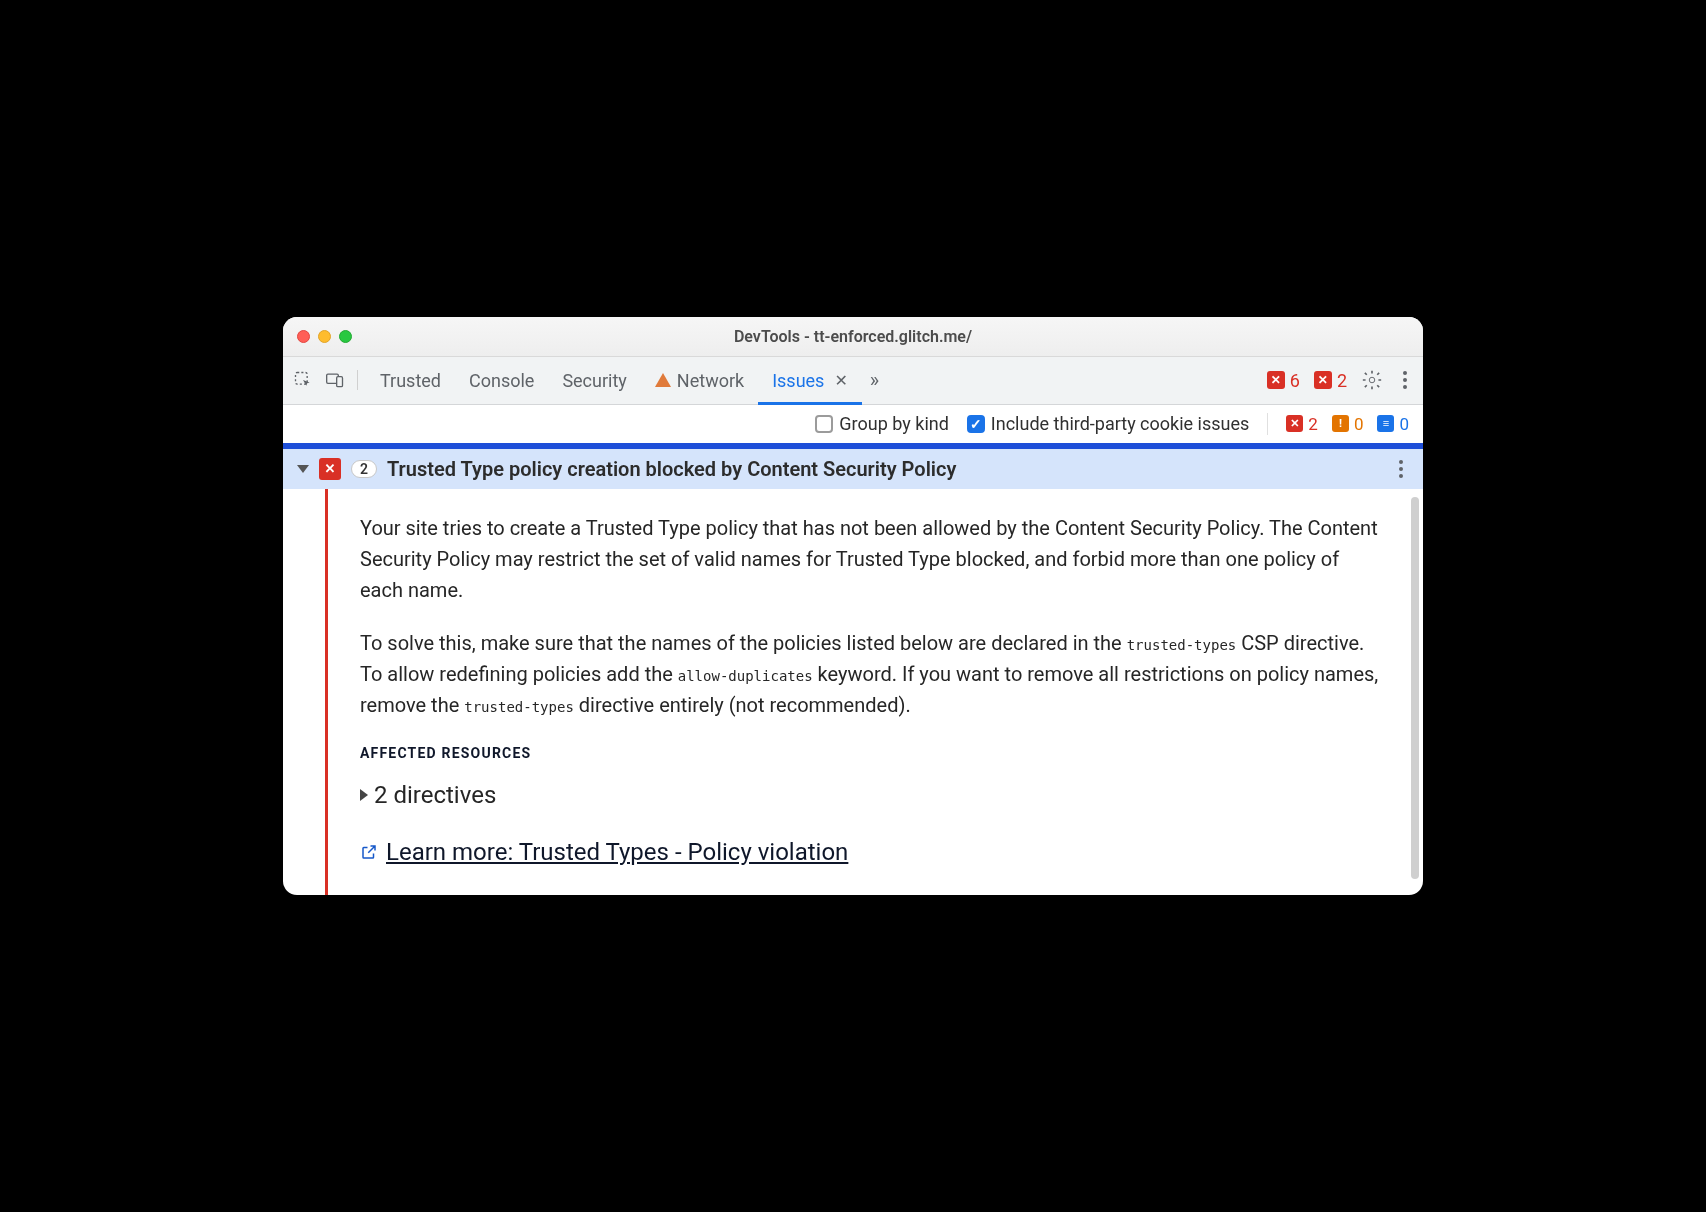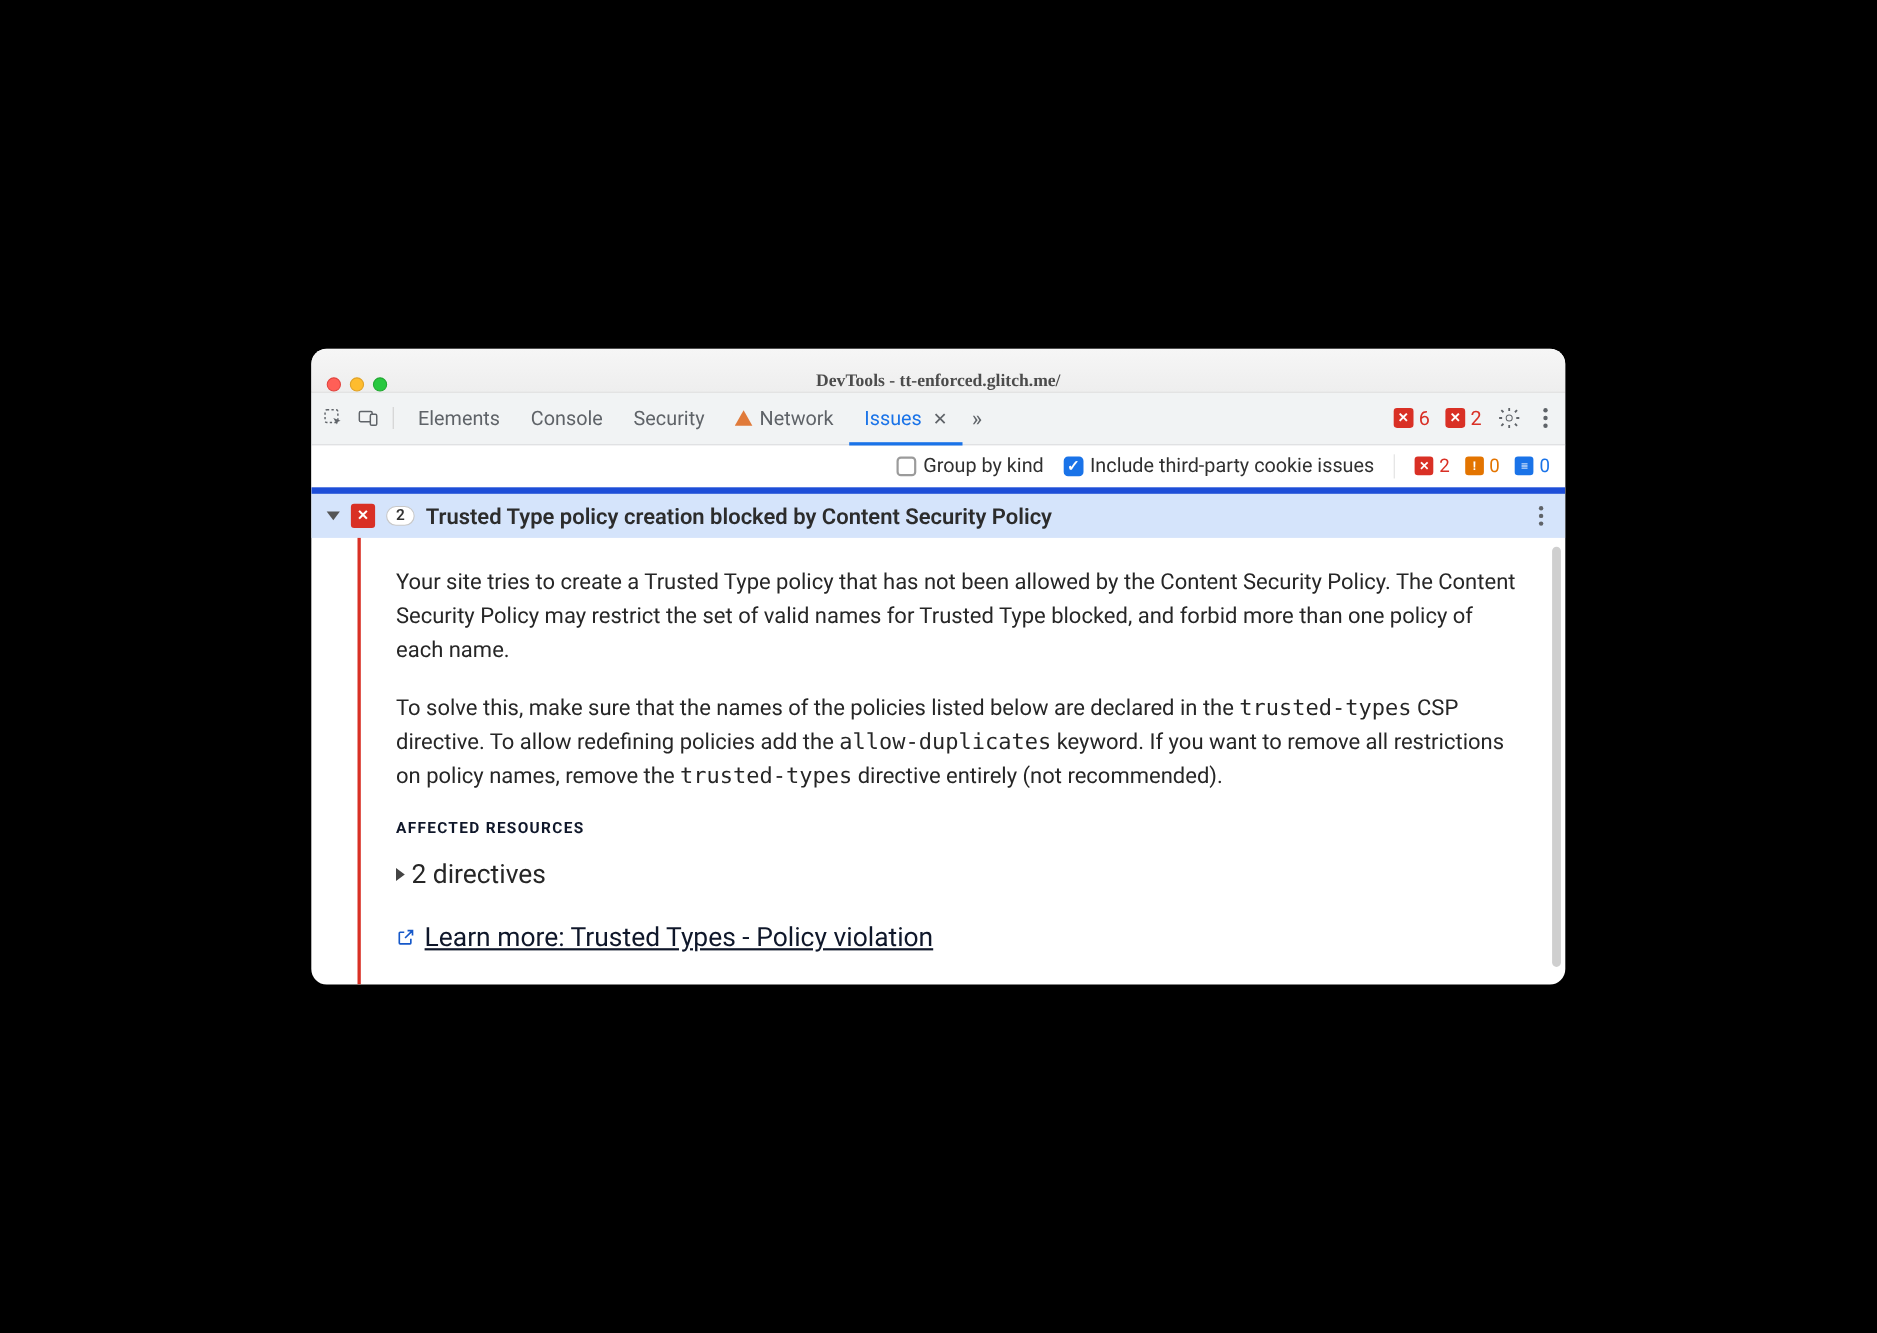--- a/index.html
+++ b/index.html
@@ -18,23 +18,22 @@
       border-radius: 14px;
       overflow: hidden;
       box-shadow: 0 20px 60px rgba(0,0,0,0.5);
       position: relative;
     }
     .titlebar {
       height: 40px;
       background: linear-gradient(#f6f6f6, #eeeeee);
       border-bottom: 1px solid #d9d9d9;
       display: flex;
-      align-items: flex-end;
+      align-items: center;
       position: relative;
-      font-family: Liberation Serif, serif;
     }
     .traffic-lights {
       display: flex;
       gap: 8px;
       padding-left: 14px;
     }
     .traffic-light { width: 13px; height: 13px; border-radius: 50%; }
     .tl-red { background: #ff5f57; border: 0.5px solid #e24640; }
     .tl-yellow { background: #febc2e; border: 0.5px solid #e1a328; }
     .tl-green { background: #28c840; border: 0.5px solid #24a934; }
@@ -177,21 +176,21 @@
       display:flex;
     }
     .redbar { width:3px; background:#d93025; margin-left:42px; flex-shrink:0; }
     .issue-inner {
       padding: 24px 36px 24px 32px;
       font-size: 20px;
       line-height: 1.55;
       color: #262626;
     }
     .issue-inner p { margin-bottom: 22px; }
-    code { font-family: ui-monospace, Menlo, Monaco, Consolas, monospace; font-size: 20px; }
+    code { font-family: ui-monospace, Menlo, Monaco, Consolas, monospace; font-size: 14px; }
     .affres { font-size: 14px; font-weight: 700; letter-spacing: 1.2px; color: #0f172a; margin-top: 10px; }
     .dir-line { margin-top: 12px; margin-bottom: 20px; display:flex; align-items:center; gap:6px; font-size: 24px;}
     .tri-right { width:0; height:0; border-top:6px solid transparent; border-bottom:6px solid transparent; border-left:8px solid #444; cursor:pointer;}
     .learn { display:inline-flex; align-items:center; gap:8px; color:#0f172a; text-decoration:underline; font-size:24px; cursor:pointer; }
     .ext-icon { width:18px; height:18px; stroke:#1658c9; fill:none; stroke-width:2; }
     .scrollbar {
       position:absolute; right:2px; top:48px; bottom:8px; width:12px; background:transparent;
     }
     .scrollbar .thumb { position:absolute; left:2px; right:2px; top:0; height:98%; background:#cfcfcf; border-radius:6px; }
   </style>
@@ -213,21 +212,21 @@
     <div class="tab-icons">
       <svg class="icon-svg" viewBox="0 0 24 24">
           <rect x="3" y="3" width="14" height="14" rx="2" stroke-dasharray="2.5 2.5"></rect>
           <path d="M12 12 l8 3 -3 1 -1 3 z" fill="#5f6368" stroke="none"></path>
         </svg>
       <svg class="icon-svg" viewBox="0 0 24 24">
           <rect x="2" y="5" width="14" height="11" rx="1.5"></rect>
           <rect x="14" y="8" width="7" height="12" rx="1.5" fill="#f1f3f4"></rect>
         </svg>
     </div>
-    <div class="tab">Elements</div>
+    <div class="tab">Trusted</div>
     <div class="tab">Console</div>
     <div class="tab">Security</div>
     <div class="tab">
       <span class="warn-tri"></span>
       <span>Network</span>
     </div>
     <div class="tab active">
       <span>Issues</span>
       <span class="close-x">✕</span>
     </div>

